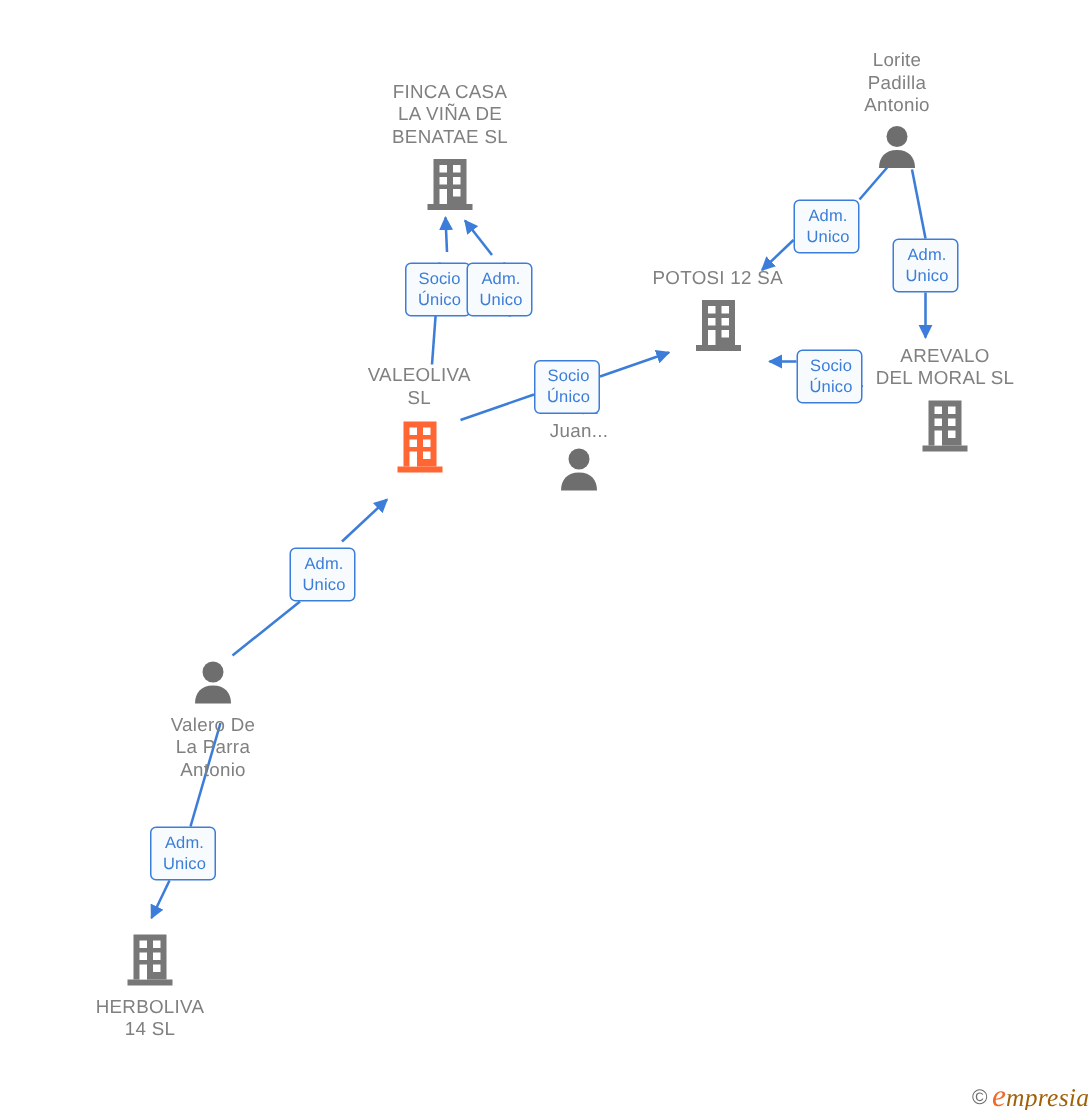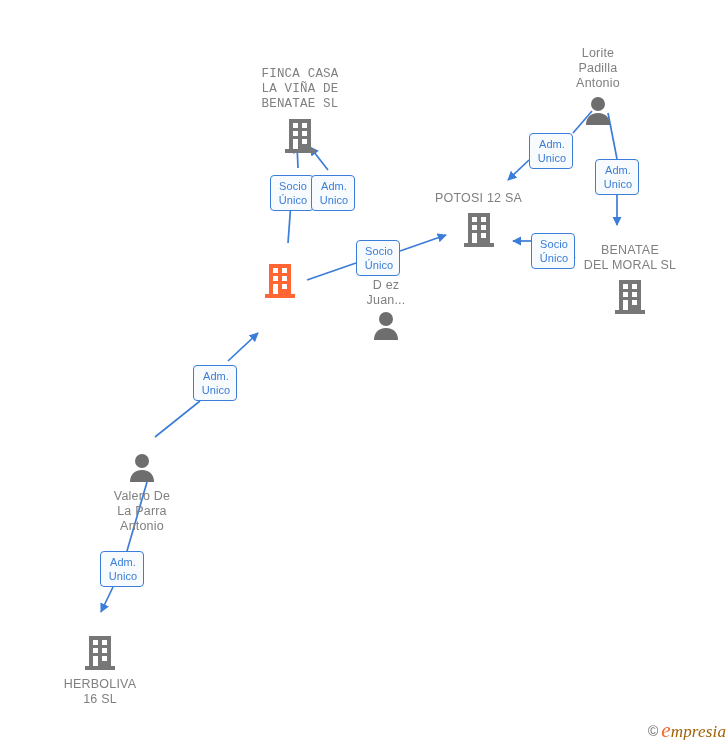--- a/index.html
+++ b/index.html
@@ -24,21 +24,20 @@
   .edges {
     position: absolute;
     left: 0; top: 0;
     width: 728px;
     height: 740px;
     pointer-events: none;
   }
   .node {
     position: absolute;
     text-align: center;
-    margin-top: 13px;
   }
   .node-label {
     color: #808080;
     font-size: 12.5px;
     line-height: 15px;
     letter-spacing: 0.2px;
     white-space: pre-line;
     text-align: center;
   }
   .icon-wrap {
@@ -121,21 +120,21 @@
       <path d="M 531 241 L 513 241" marker-end="url(#arrow)"></path>
 
       <path d="M 155 437 L 200 401"></path>
       <path d="M 228 361 L 258 333" marker-end="url(#arrow)"></path>
 
       <path d="M 147 482 L 127 551"></path>
       <path d="M 113 587 L 101 612" marker-end="url(#arrow)"></path>
     </g>
   </svg>
 
-  <div class="node" style="left:230px; top:54px; width:140px;font-family:Liberation Mono, monospace;">
+  <div class="node" style="left:230px; top:54px; width:140px;">
     <div class="node-label">FINCA CASA
 LA VIÑA DE
 BENATAE  SL</div>
     <div class="icon-wrap" style="margin-top:6px;">
       <svg width="32" height="37" viewBox="0 0 32 37">
         <g fill="#777777">
           <rect x="5" y="1" width="22" height="30"></rect>
           <rect x="1" y="31" width="30" height="4"></rect>
         </g>
         <g fill="#ffffff">
@@ -158,20 +157,22 @@
       <svg width="30" height="30" viewBox="0 0 30 30">
         <g fill="#6e6e6e">
           <circle cx="15" cy="8" r="7"></circle>
           <path d="M15 17 C7 17 3 22 3 29 L27 29 C27 22 23 17 15 17 Z"></path>
         </g>
       </svg>
     </div>
   </div>
 
   <div class="node" style="left:222px; top:243px; width:115px;">
+    <div class="node-label">VALEOLIVA
+SL</div>
     <div class="icon-wrap" style="margin-top:7px;">
       <svg width="32" height="37" viewBox="0 0 32 37">
         <g fill="#FF6633">
           <rect x="5" y="1" width="22" height="30"></rect>
           <rect x="1" y="31" width="30" height="4"></rect>
         </g>
         <g fill="#ffffff">
           <rect x="9" y="5" width="5" height="5"></rect>
           <rect x="18" y="5" width="5" height="5"></rect>
           <rect x="9" y="13" width="5" height="5"></rect>
@@ -197,21 +198,21 @@
           <rect x="9" y="13" width="5" height="5"></rect>
           <rect x="18" y="13" width="5" height="5"></rect>
           <rect x="9" y="21" width="5" height="10"></rect>
           <rect x="18" y="21" width="5" height="5"></rect>
         </g>
       </svg>
     </div>
   </div>
 
   <div class="node" style="left:565px; top:230px; width:130px;">
-    <div class="node-label">BENATAE
+    <div class="node-label">AREVALO
 DEL MORAL SL</div>
     <div class="icon-wrap" style="margin-top:6px;">
       <svg width="32" height="37" viewBox="0 0 32 37">
         <g fill="#777777">
           <rect x="5" y="1" width="22" height="30"></rect>
           <rect x="1" y="31" width="30" height="4"></rect>
         </g>
         <g fill="#ffffff">
           <rect x="9" y="5" width="5" height="5"></rect>
           <rect x="18" y="5" width="5" height="5"></rect>
@@ -263,21 +264,21 @@
           <rect x="9" y="5" width="5" height="5"></rect>
           <rect x="18" y="5" width="5" height="5"></rect>
           <rect x="9" y="13" width="5" height="5"></rect>
           <rect x="18" y="13" width="5" height="5"></rect>
           <rect x="9" y="21" width="5" height="10"></rect>
           <rect x="18" y="21" width="5" height="5"></rect>
         </g>
       </svg>
     </div>
     <div class="node-label" style="margin-top:5px;">HERBOLIVA
-16  SL</div>
+14  SL</div>
   </div>
 
   <div class="edge-label" style="left:270px; top:175px; width:44px; height:36px;">Socio
 Único</div>
 
   <div class="edge-label" style="left:311px; top:175px; width:44px; height:36px;">Adm.
 Unico</div>
 
   <div class="edge-label" style="left:356px; top:240px; width:44px; height:36px;">Socio
 Único</div>

